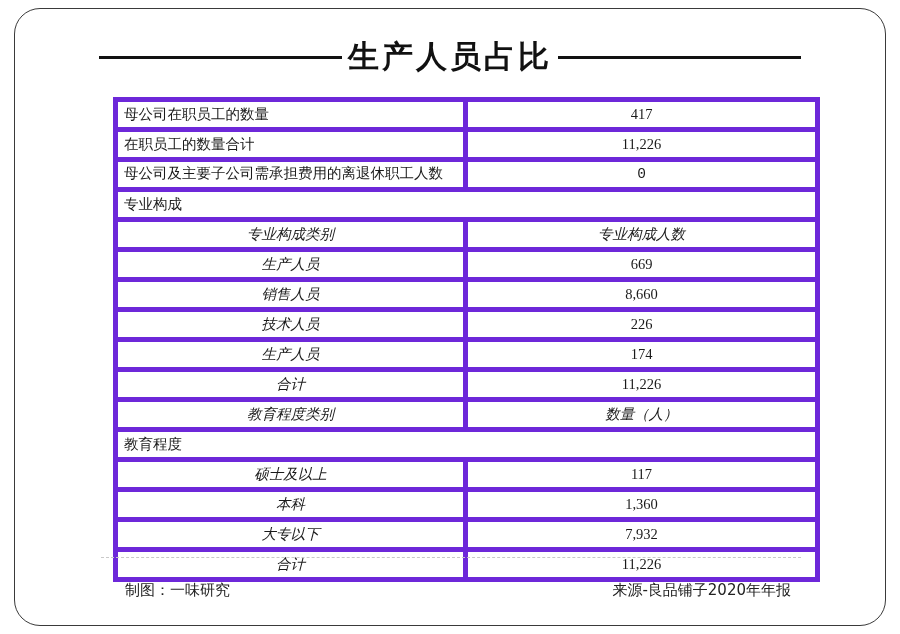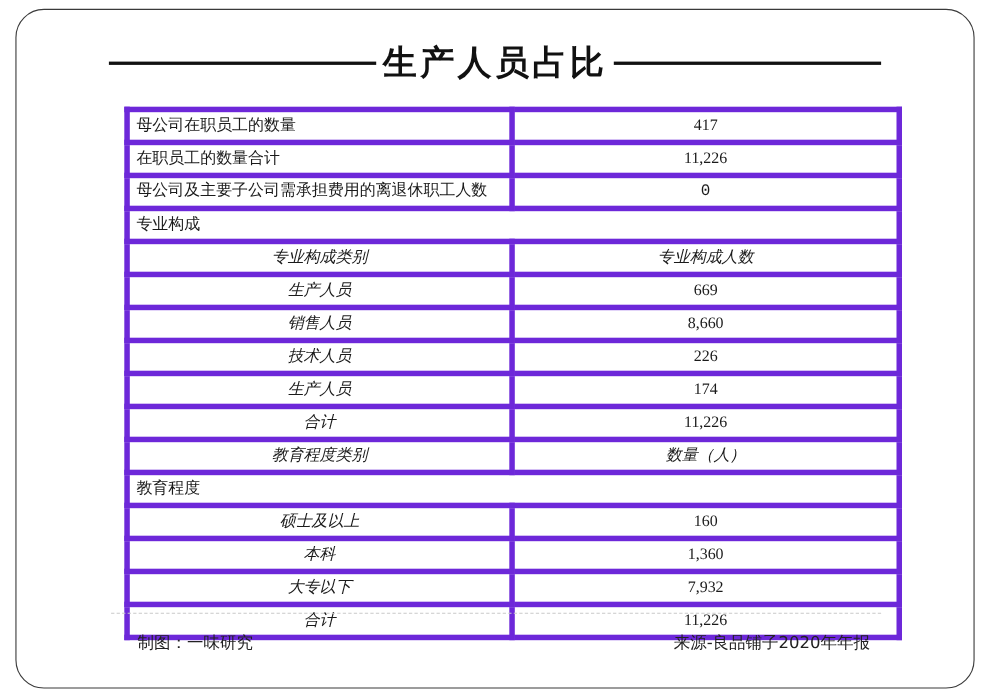--- a/index.html
+++ b/index.html
@@ -86,20 +86,21 @@
     width: 700px;
     border-top: 1px dashed #c9c9c9;
   }
   .footer {
     position: absolute;
     left: 86px;
     top: 566px;
     width: 700px;
     height: 30px;
     display: flex;
+    align-items: center;
     justify-content: space-between;
     font-family: "DejaVu Sans", "Liberation Sans", sans-serif;
     font-size: 15px;
     color: #222222;
   }
   .footer-left { padding-left: 24px; }
   .footer-right { padding-right: 10px; }
 </style>
 </head>
 <body>
@@ -162,21 +163,21 @@
 
         <tr>
           <td class="center">教育程度类别</td>
           <td class="center">数量（人）</td>
         </tr>
         <tr>
           <td class="section" colspan="2">教育程度</td>
         </tr>
         <tr>
           <td class="center">硕士及以上</td>
-          <td class="val-right">160</td>
+          <td class="val-right">117</td>
         </tr>
         <tr>
           <td class="center">本科</td>
           <td class="val-right">1,360</td>
         </tr>
         <tr>
           <td class="center">大专以下</td>
           <td class="val-right">7,932</td>
         </tr>
         <tr>

